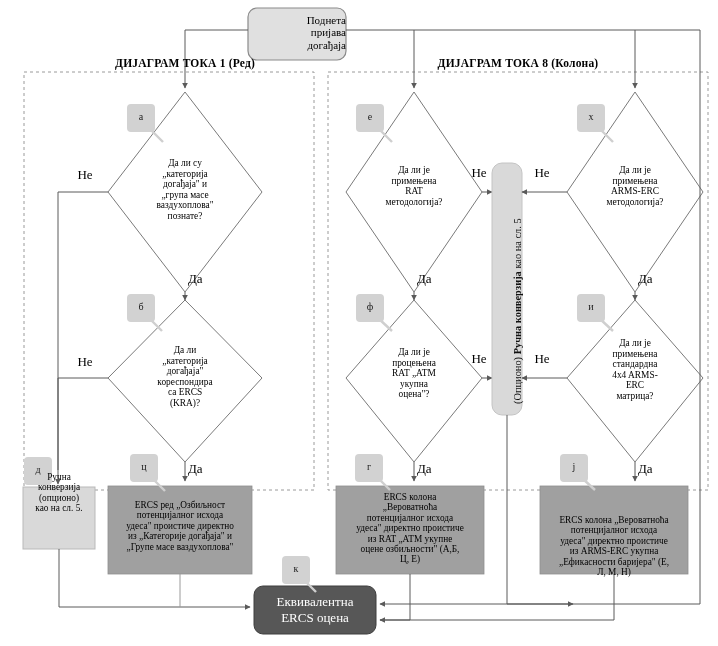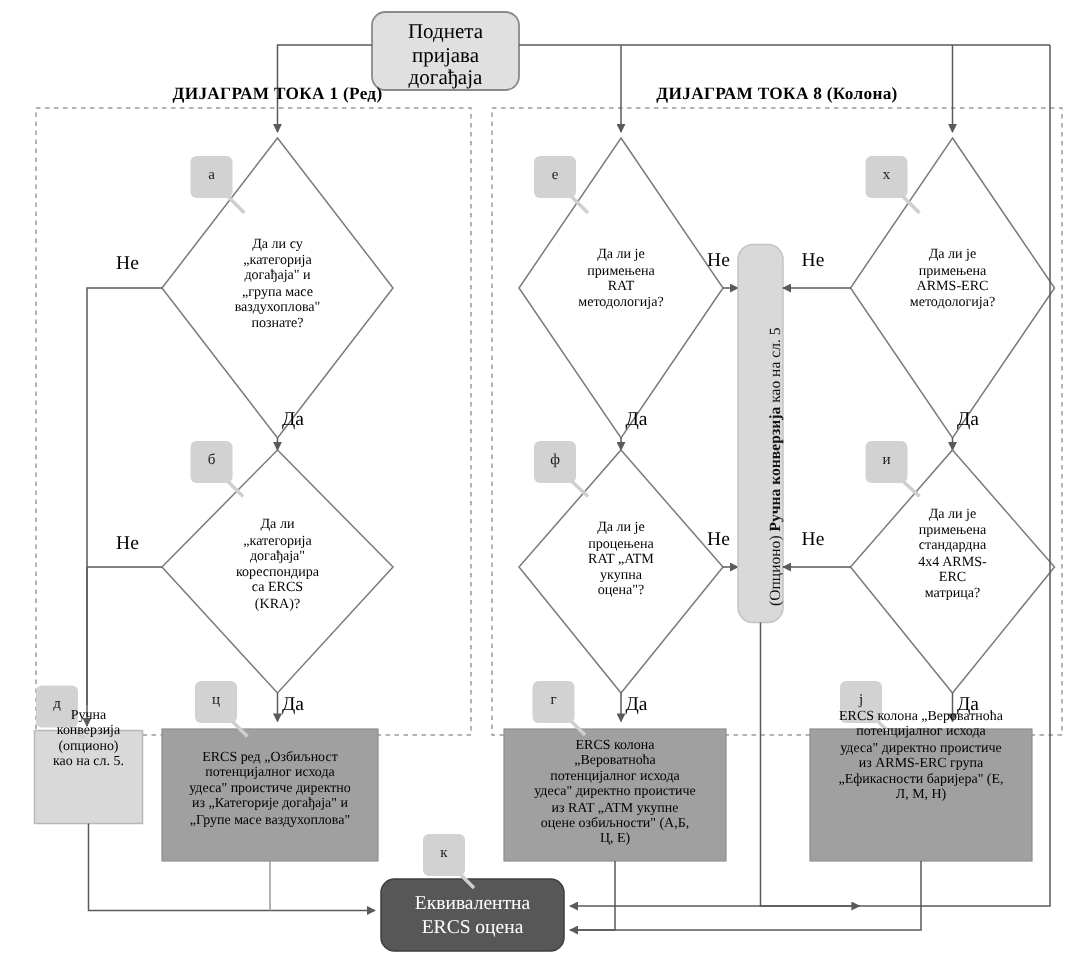--- a/index.html
+++ b/index.html
@@ -31,21 +31,22 @@
   }
   .section-title {
     font-size: 11.5px;
     font-weight: bold;
     letter-spacing: .2px;
   }
   .diamond-text {
     font-size: 9.4px;
   }
   .rounded-box-text {
-    font-size: 14px;
+    font-size: 11px;
+    text-align: right;
   }
   .gray-box-text {
     font-size: 9.3px;
   }
   .small-box-text {
     font-size: 9.3px;
   }
   .edge-label {
     font-size: 13px;
   }
@@ -260,25 +261,25 @@
   <div class="txt gray-box-text" style="left:338px; top:492px; width:144px;">
     <div>ERCS колона</div>
     <div>„Вероватноћа</div>
     <div>потенцијалног исхода</div>
     <div>удеса" директно проистиче</div>
     <div>из RAT „ATM укупне</div>
     <div>оцене озбиљности" (А,Б,</div>
     <div>Ц, Е)</div>
   </div>
 
-  <div class="txt gray-box-text" style="left:542px; top:473px; width:144px;text-align:center;">
+  <div class="txt gray-box-text" style="left:542px; top:515px; width:144px;text-align:center;">
     <div>ERCS колона „Вероватноћа</div>
     <div>потенцијалног исхода</div>
     <div>удеса" директно проистиче</div>
-    <div>из ARMS-ERC група</div>
+    <div>из ARMS-ERC укупна</div>
     <div>„Ефикасности баријера" (Е,</div>
     <div>Л, М, Н)</div>
   </div>
 
   <div class="final-text" style="left:254px; top:594px; width:122px;">
     <div>Еквивалентна</div>
     <div>ERCS оцена</div>
   </div>
 
   <div class="tag-label" style="left:127px; top:111px; width:28px;">а</div>

